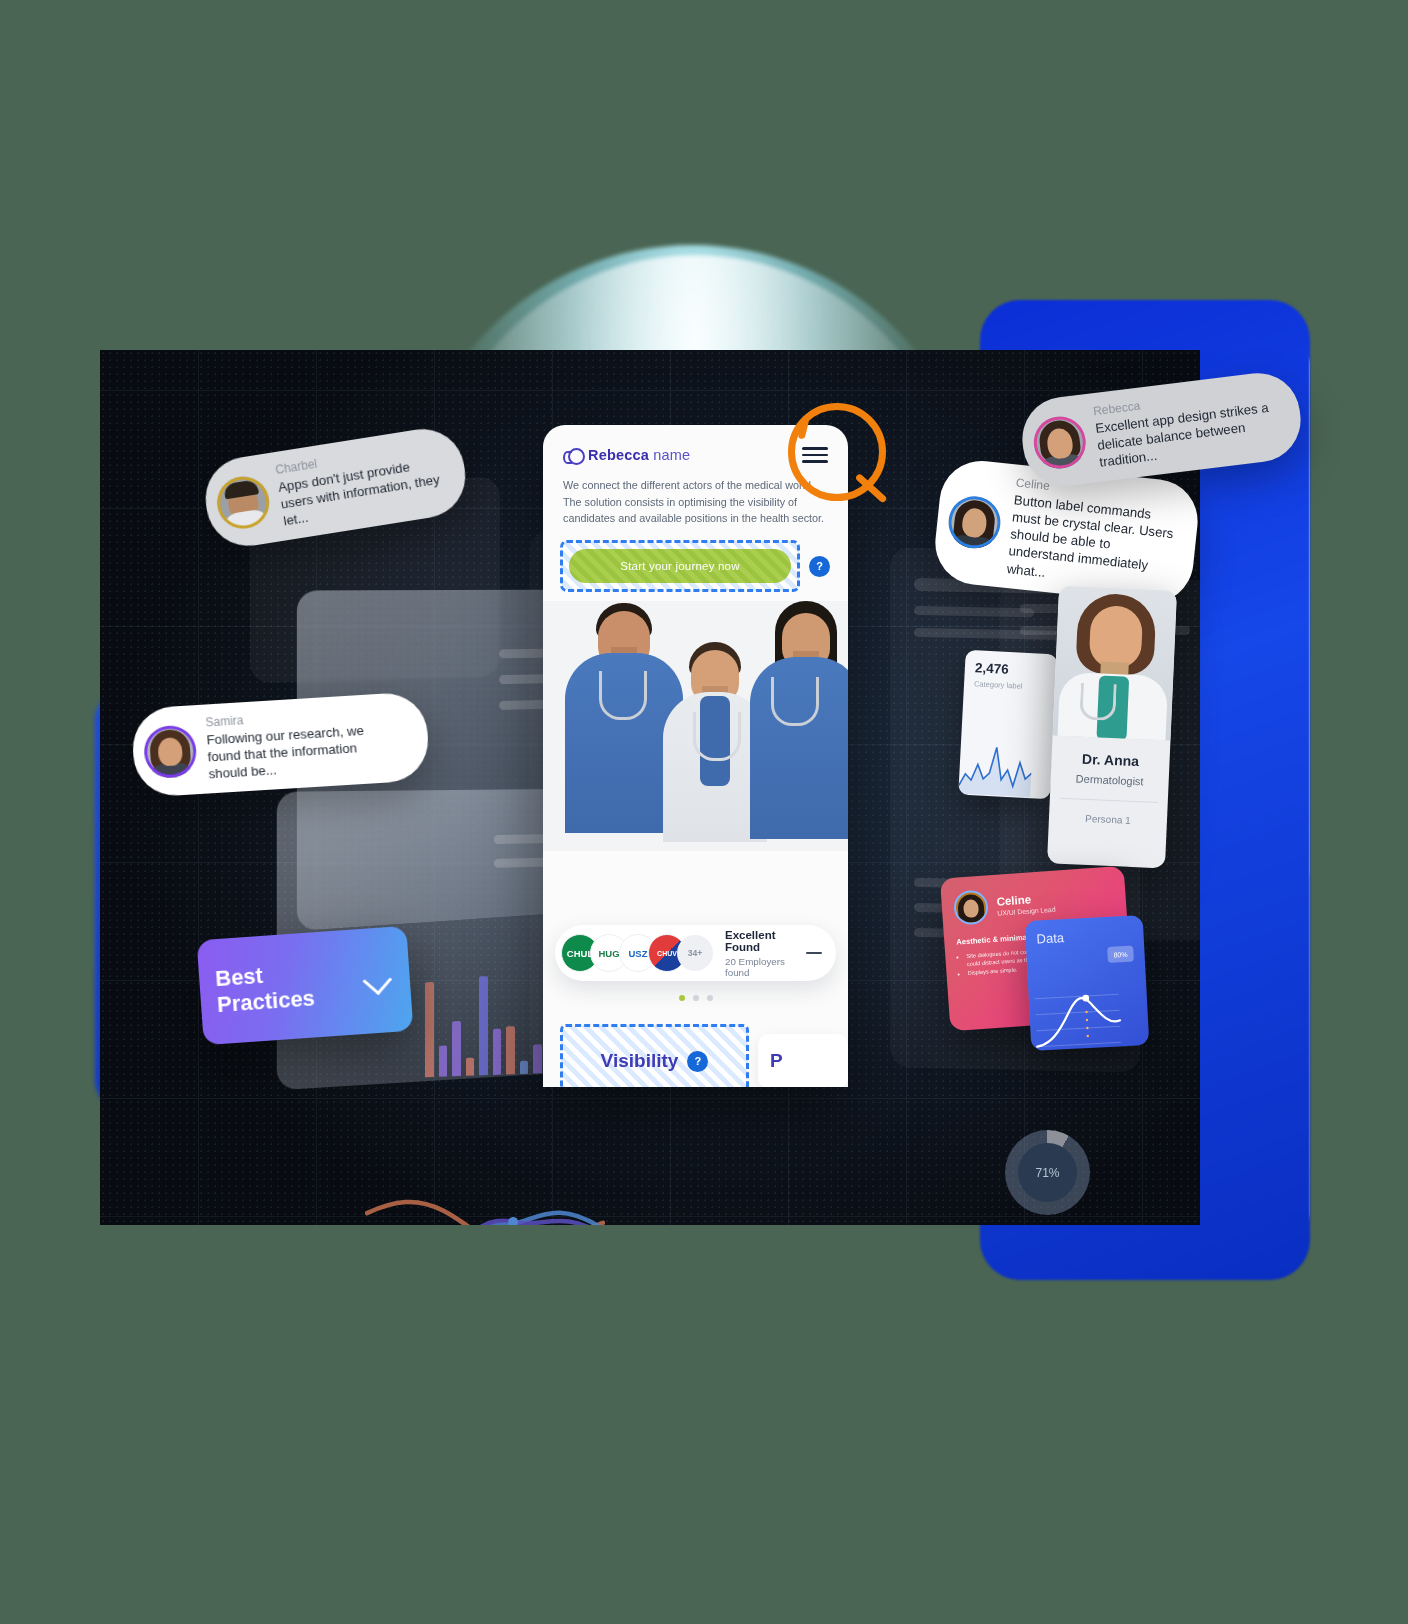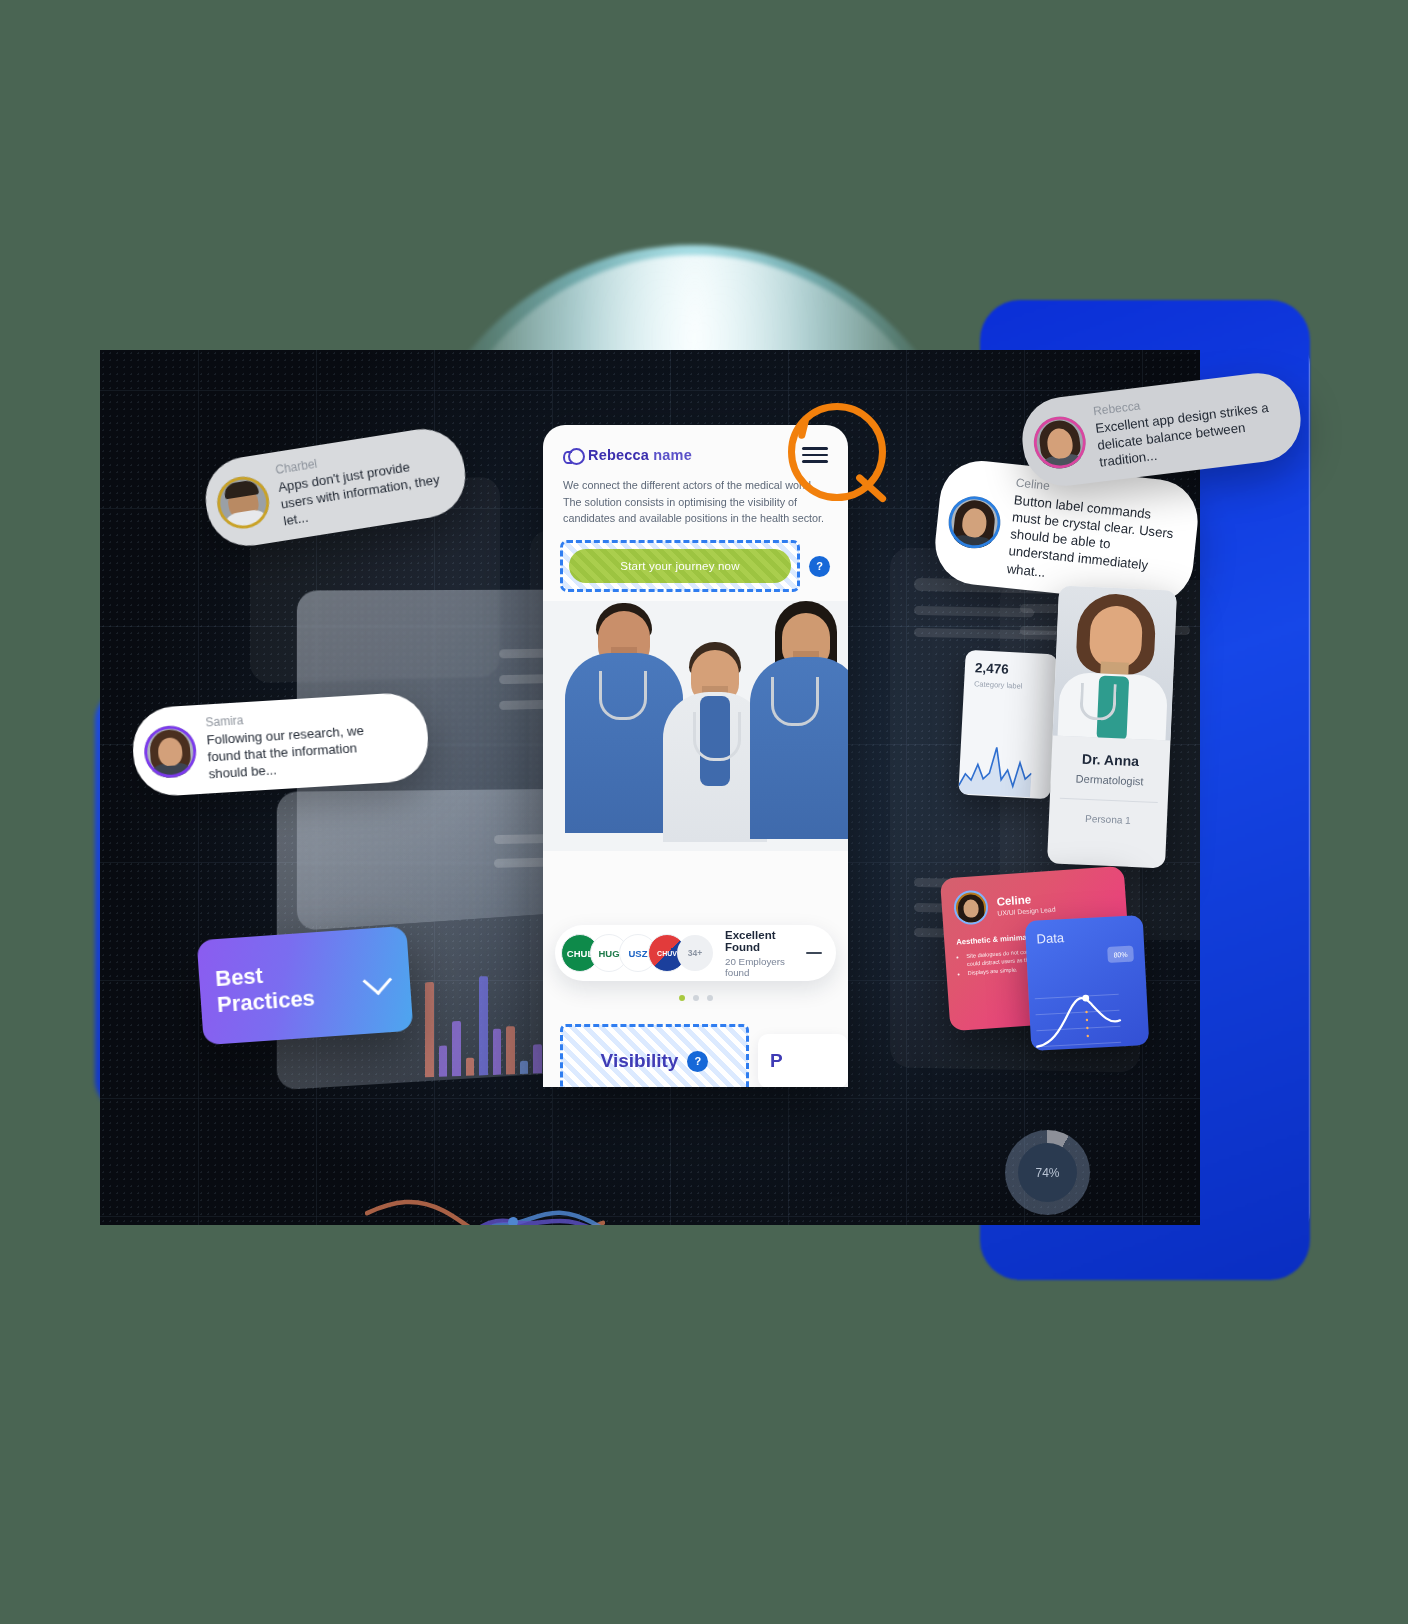--- a/index.html
+++ b/index.html
@@ -96,21 +96,21 @@
     position:absolute;left:543px;top:425px;width:305px;height:662px;
     background:#fbfbfb;border-radius:22px 22px 0 0;overflow:hidden;
     box-shadow:0 28px 70px rgba(0,0,0,.55);
   }
   .phone-head{display:flex;align-items:center;padding:22px 20px 0;}
   .logo-mark{width:18px;height:15px;margin-right:7px;position:relative;flex:none;}
   .logo-mark .c1{position:absolute;left:5px;top:0;width:13px;height:13px;border:2px solid #4a3fc4;border-radius:50%;}
   .logo-mark .c2{position:absolute;left:0;top:3px;width:7px;height:9px;border:2px solid #4a3fc4;border-right:none;border-radius:50% 0 0 50%;}
   .logo-text{font-size:14.5px;color:#3b2fae;letter-spacing:.2px;}
   .logo-text b{font-weight:700;}
-  .logo-text span{font-weight:700;color:#5b52c9;margin-top:41px;}
+  .logo-text span{font-weight:400;color:#5b52c9;margin-top:41px;}
 
   .burger{margin-left:auto;width:26px;display:flex;flex-direction:column;gap:4px;}
   .burger i{display:block;height:2.6px;background:#18233a;border-radius:2px;}
 
   .h1{margin:24px 20px 0;font-size:31px;line-height:1.12;font-weight:800;color:#4a3fc4;letter-spacing:-.4px;}
   .lede{margin:14px 20px 0;font-size:10.8px;line-height:1.55;color:#5d6878;}
 
   .cta-wrap{margin:14px 18px 0;display:flex;align-items:center;gap:10px;}
   .annot{
     position:relative;flex:1;padding:8px;border-radius:6px;
@@ -289,21 +289,21 @@
       </div>
 
     <svg class="bg-lines" viewBox="0 0 240 90">
       <path d="M2,34 C30,22 52,20 78,34 C104,48 118,70 146,62 C170,55 190,70 238,52" fill="none" stroke="#c4704f" stroke-width="4.5" stroke-linecap="round" opacity=".85"></path>
       <path d="M2,86 C28,72 44,50 74,66 C100,80 112,48 140,50 C168,52 186,22 238,58" fill="none" stroke="#4f86d0" stroke-width="4.5" stroke-linecap="round" opacity=".85"></path>
       <path d="M2,78 C30,66 54,78 80,70 C106,62 120,40 148,48 C176,56 196,36 238,64" fill="none" stroke="#5b4fc0" stroke-width="4.5" stroke-linecap="round" opacity=".85"></path>
       <circle cx="148" cy="48" r="5" fill="#4f86d0"></circle>
     </svg>
 
     <div class="donut">
-      <span>74%</span>
+      <span>71%</span>
     </div>
   </div>
 
   <div class="phone">
 
     <div class="phone-head">
       <div class="logo-mark">
         <div class="c1"></div>
           <div class="c2"></div>
       </div>

